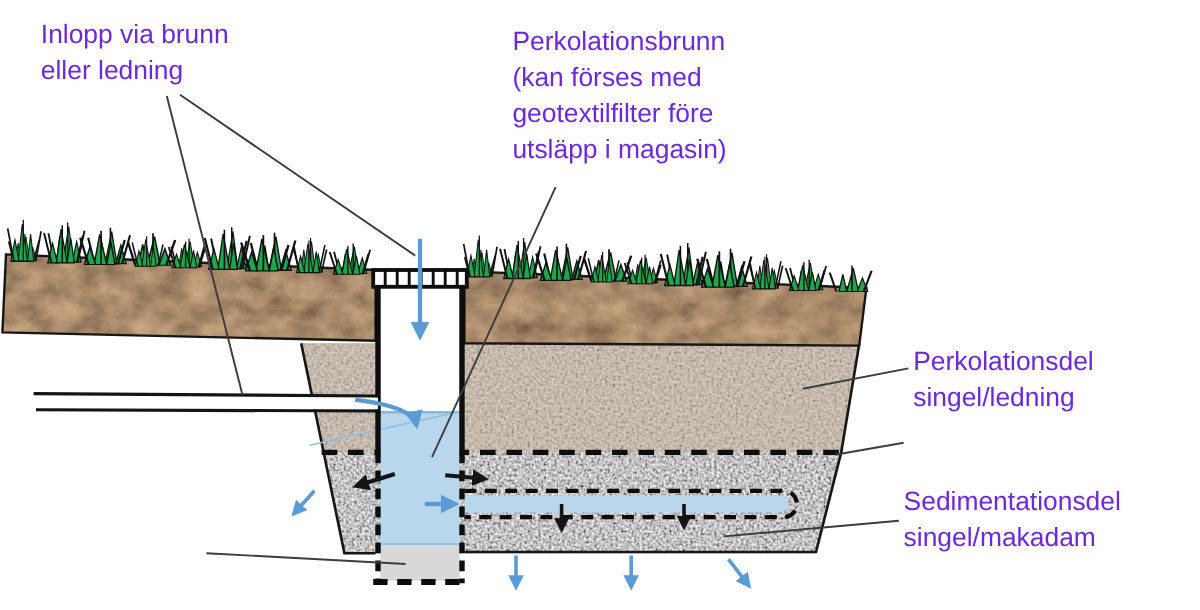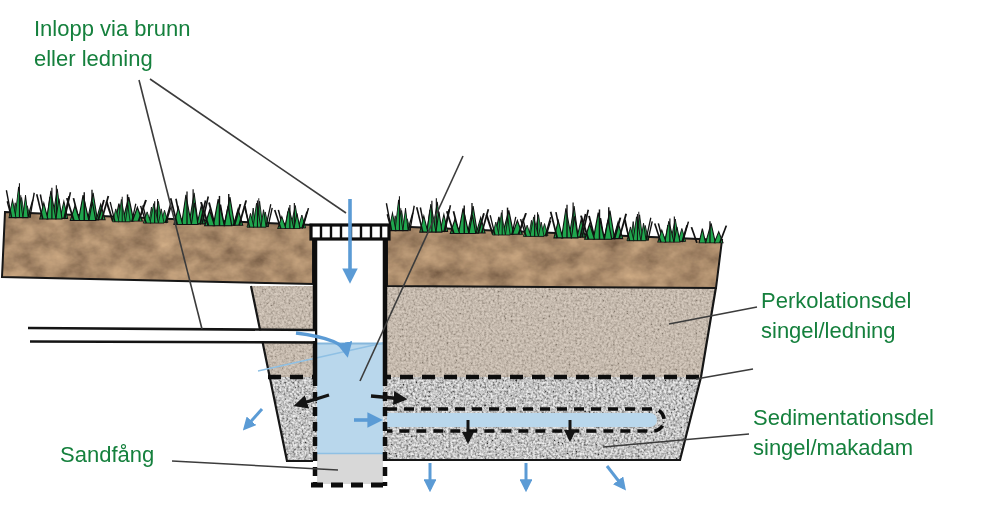--- a/index.html
+++ b/index.html
@@ -1,19 +1,19 @@
 <!DOCTYPE html>
 <html><head>
 <meta charset="utf-8">
 <style>
   html,body{margin:0;padding:0;background:#fff;}
   #stage{position:relative;width:1000px;height:508px;background:#ffffff;overflow:hidden;
          font-family:"Liberation Sans", sans-serif;}
   #stage svg{position:absolute;left:0;top:0;}
-  .label{position:absolute;color:#15803d;font-size:22px;line-height:30px;
+  .label{position:absolute;color:#6d28d9;font-size:22px;line-height:30px;
          white-space:pre-line;letter-spacing:0;}
 </style>
 </head>
 <body>
 
 <div id="stage">
 
 <svg width="1000" height="508" viewBox="0 0 1000 508">
   <defs>
     <filter id="fSoil" x="-5%" y="-5%" width="110%" height="110%">
@@ -166,19 +166,22 @@
     <path d="M463,156 L360,381"></path>
     <path d="M757,307 L669,324"></path>
     <path d="M753,369 L696,379"></path>
     <path d="M749,434 L603,447"></path>
     <path d="M172,461 L338,470"></path>
   </g>
 </svg>
 
 <div class="label" style="left:34px;top:14px;">Inlopp via brunn
 eller ledning</div>
+<div class="label" style="left:427px;top:20px;">Perkolationsbrunn
+(kan förses med
+geotextilfilter före
+utsläpp i magasin)</div>
 <div class="label" style="left:761px;top:286px;">Perkolationsdel
 singel/ledning</div>
 <div class="label" style="left:753px;top:403px;">Sedimentationsdel
 singel/makadam</div>
-<div class="label" style="left:60px;top:440px;">Sandfång</div>
 
 </div>
 
 </body></html>

